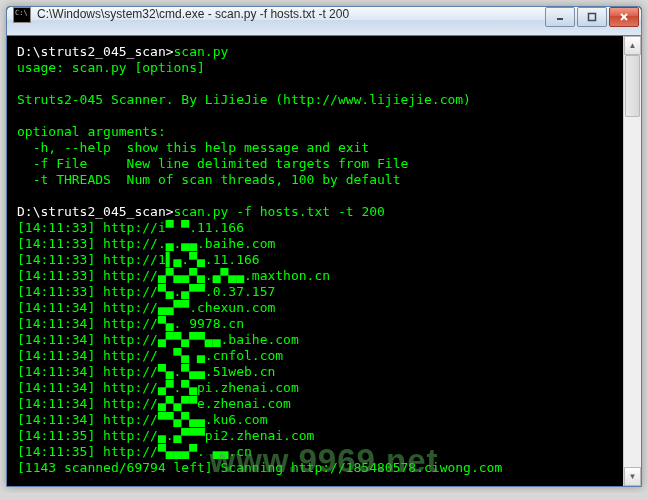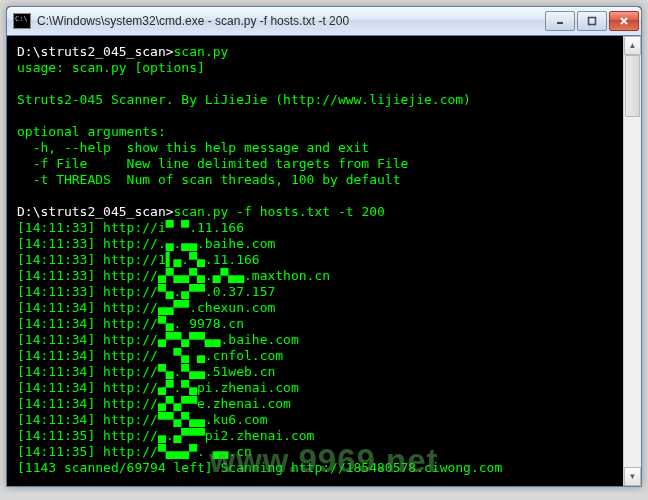--- a/index.html
+++ b/index.html
@@ -15,21 +15,20 @@
     border: 1px solid #5a7fa8;
     border-radius: 4px 4px 0 0;
     background: #000;
     box-shadow: 0 0 8px rgba(0,0,0,0.3);
   }
   .titlebar {
     height: 28px;
     background: linear-gradient(to bottom, #f6f9fd 0%, #dde8f4 45%, #cad9ec 46%, #dfe9f5 100%);
     border-bottom: 1px solid #5a7fa8;
     display: flex;
-    align-items: center;
     padding: 0 2px 0 6px;
     border-radius: 4px 4px 0 0;
   }
   .title-icon {
     width: 16px; height: 14px;
     background: #000;
     border: 1px solid #888;
     margin-right: 6px;
     position: relative;
   }

